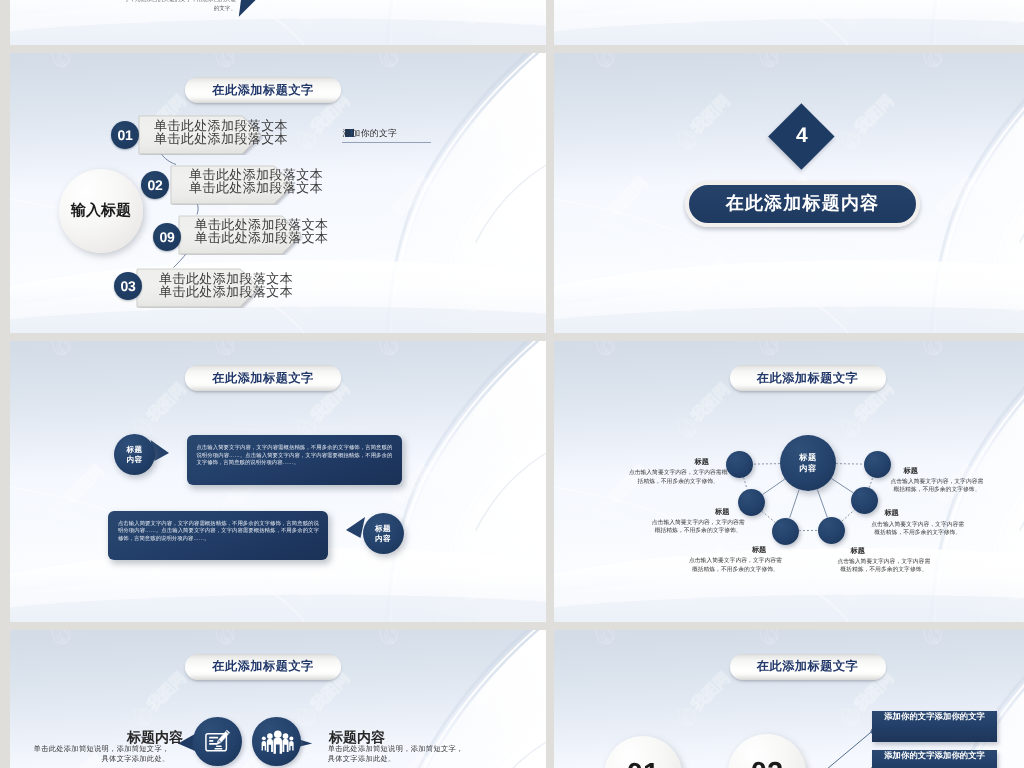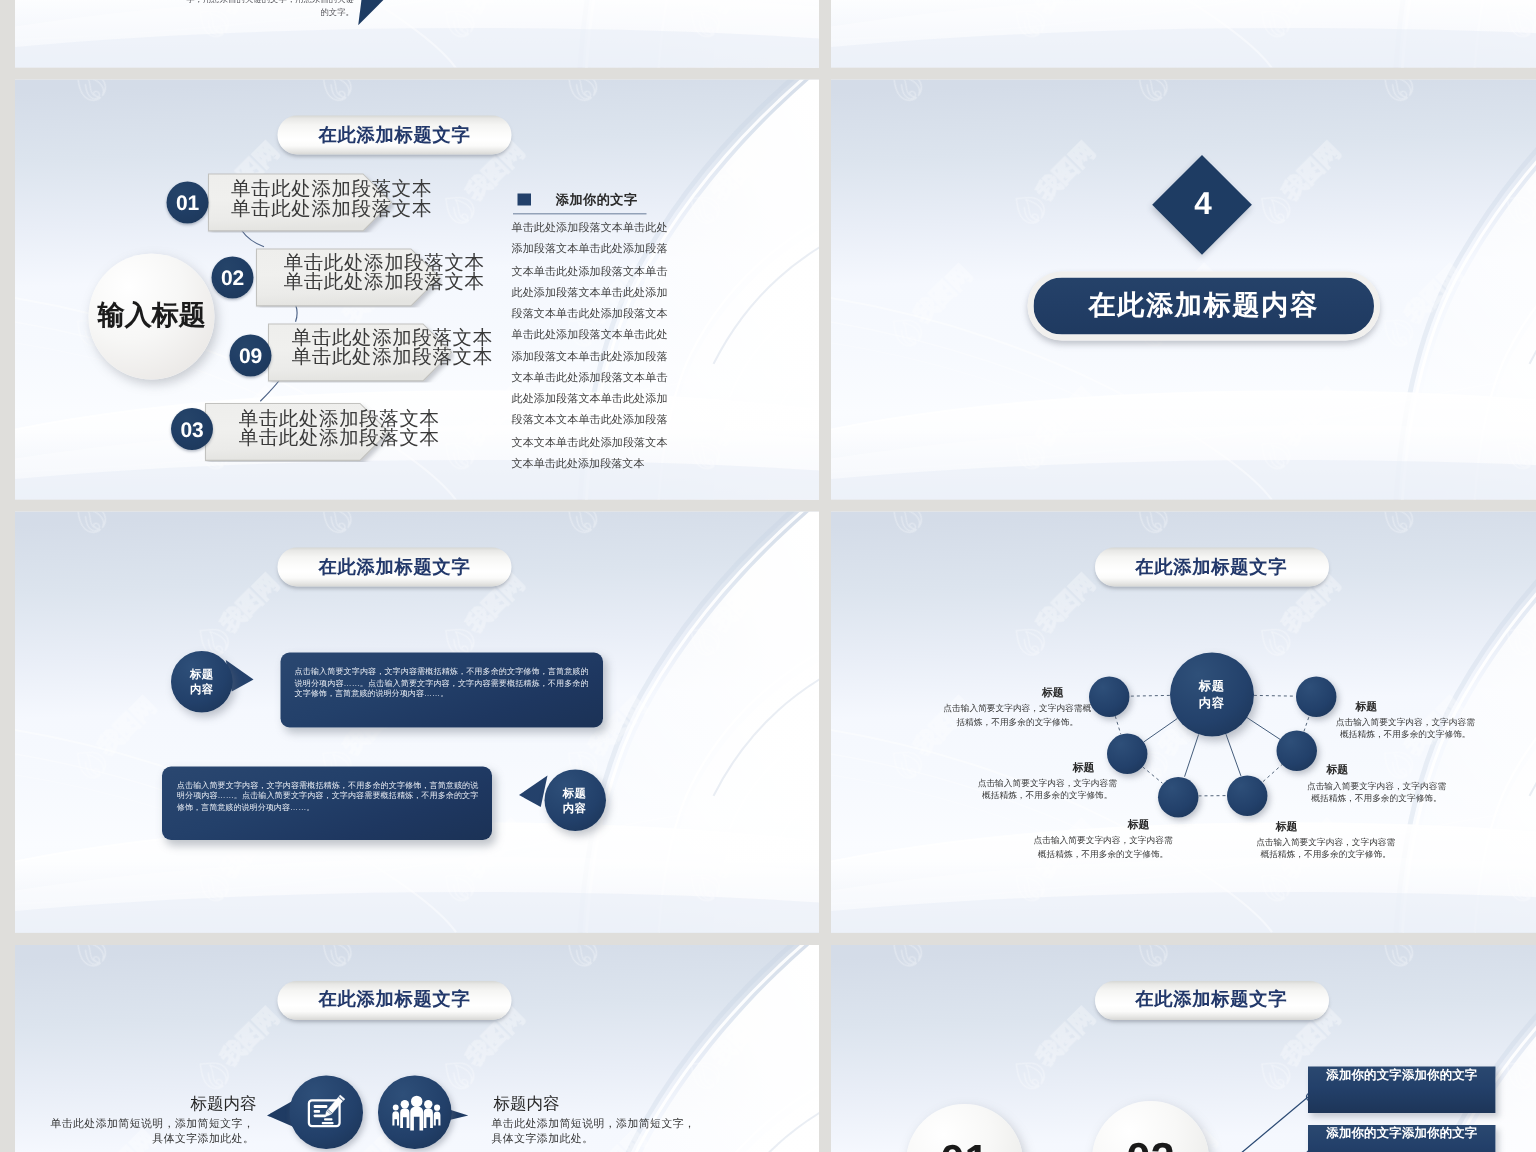--- a/index.html
+++ b/index.html
@@ -27,22 +27,22 @@
      background:radial-gradient(circle at 36% 26%, #254469 0%, #203e65 45%, #1c3658 100%);
      display:flex;align-items:center;justify-content:center;z-index:3;
      box-shadow:0 1px 2px rgba(40,55,80,.35)}
   .numcirc span{color:#fff;font-weight:bold;font-size:14px;font-family:"Liberation Sans",sans-serif;letter-spacing:-.2px}
   .chev{position:absolute;z-index:2}
   .chevtxt{position:absolute;z-index:3;color:#3a3a3a;font-size:13px;line-height:13.4px;letter-spacing:0.4px;white-space:nowrap}
   .bigcirc{position:absolute;left:49.6px;top:116px;width:84px;height:84px;border-radius:50%;
      background:radial-gradient(circle at 32% 26%, #ffffff 0%, #f7f7f6 42%, #eceae8 78%, #e2e0dd 100%);
      box-shadow:2px 3px 7px rgba(120,125,135,.38);
      display:flex;align-items:center;justify-content:center;z-index:4}
-  .bigcirc span{color:#1b1b1b;font-weight:bold;font-size:18px;letter-spacing:0}
-  .sidehead{position:absolute;left:361px;top:74.5px;color:#2b2b2b;font-weight:bold;font-size:8.8px;letter-spacing:.3px}
+  .bigcirc span{color:#1b1b1b;font-weight:bold;font-size:15px;letter-spacing:0}
+  .sidehead{position:absolute;left:333px;top:74.5px;color:#2b2b2b;font-weight:normal;font-size:8.8px;letter-spacing:.3px}
   .sidesq{position:absolute;left:335.5px;top:75.5px;width:8.5px;height:8.5px;background:#22406a}
   .siderule{position:absolute;left:332.5px;top:88.5px;width:89px;height:1px;background:#93a2b8}
   .sidepara{position:absolute;left:331.5px;top:92px;width:104px;color:#3f3f3f;font-size:7.4px;
      line-height:14.25px;text-align:justify;text-align-last:left;letter-spacing:0}
 
   
   .diamond{position:absolute;left:224.2px;top:60.4px;width:46.7px;height:46.7px;
      background:#1e3c63;transform:rotate(45deg);
      display:flex;align-items:center;justify-content:center;
      box-shadow:1px 2px 4px rgba(80,90,105,.3)}
@@ -76,21 +76,21 @@
      background:radial-gradient(circle at 34% 26%, #2e4f79 0%, #22406a 58%, #1a3253 100%);
      box-shadow:1.5px 2px 4px rgba(100,108,122,.42);z-index:3}
   .nlab{position:absolute;color:#2a2a2a;font-weight:bold;font-size:7.2px;z-index:3;white-space:nowrap}
   .nbody{position:absolute;color:#343434;font-size:5.8px;line-height:8.2px;text-align:center;z-index:3}
 
   
   .iconb{position:absolute;width:48.5px;height:48.5px;border-radius:50%;
      background:radial-gradient(circle at 34% 26%, #2e4f79 0%, #22406a 58%, #1a3253 100%);
      display:flex;align-items:center;justify-content:center;z-index:3;
      box-shadow:1.5px 2px 4px rgba(100,108,122,.4)}
-  .s6head{position:absolute;color:#262626;font-weight:normal;font-size:11px;letter-spacing:0;white-space:nowrap}
+  .s6head{position:absolute;color:#262626;font-weight:bold;font-size:14px;letter-spacing:0;white-space:nowrap}
   .s6body{position:absolute;color:#343434;font-size:7.25px;line-height:9.4px;white-space:nowrap;letter-spacing:0.3px}
 
   
   .stepcirc{position:absolute;width:78px;height:78px;border-radius:50%;
      background:radial-gradient(circle at 32% 26%, #ffffff 0%, #f8f8f7 40%, #ededeb 76%, #e3e1de 100%);
      box-shadow:2px 3px 7px rgba(120,125,135,.38);
      display:flex;align-items:center;justify-content:center;z-index:4}
   .stepcirc span{color:#1a1a1a;font-weight:bold;font-size:29px;letter-spacing:0}
   .barbox{position:absolute;
      background:linear-gradient(180deg,#2a4870 0%,#23406a 45%,#1d3558 100%);
@@ -283,21 +283,20 @@
       <div class="chevtxt" style="left:149.6px;top:218.8px">单击此处添加段落文本</div>
       <div class="chevtxt" style="left:149.6px;top:231.8px">单击此处添加段落文本</div>
 
       <div class="bigcirc">
           <span>输入标题</span>
         </div>
 
       <div class="sidesq"></div>
       <div class="sidehead">添加你的文字</div>
       <div class="siderule"></div>
-      <div class="sidepara">单击此处添加段落文本单击此处添加段落文本单击此处添加段落文本单击此处添加段落文本单击此处添加段落文本单击此处添加段落文本单击此处添加段落文本单击此处添加段落文本单击此处添加段落文本单击此处添加段落文本单击此处添加段落文本单击此处添加段落文本单击此处添加段落文本文本单击此处添加段落文本文本单击此处添加段落文本文本单击此处添加段落文本</div>
     </div>
 
     
     <div class="slide">
       <svg class="bg" viewBox="0 0 500 281" preserveAspectRatio="none">
           <use href="#slidebg"></use>
         </svg>
       <svg class="wm" viewBox="0 0 500 281">
           <use href="#wmpat"></use>
         </svg>

